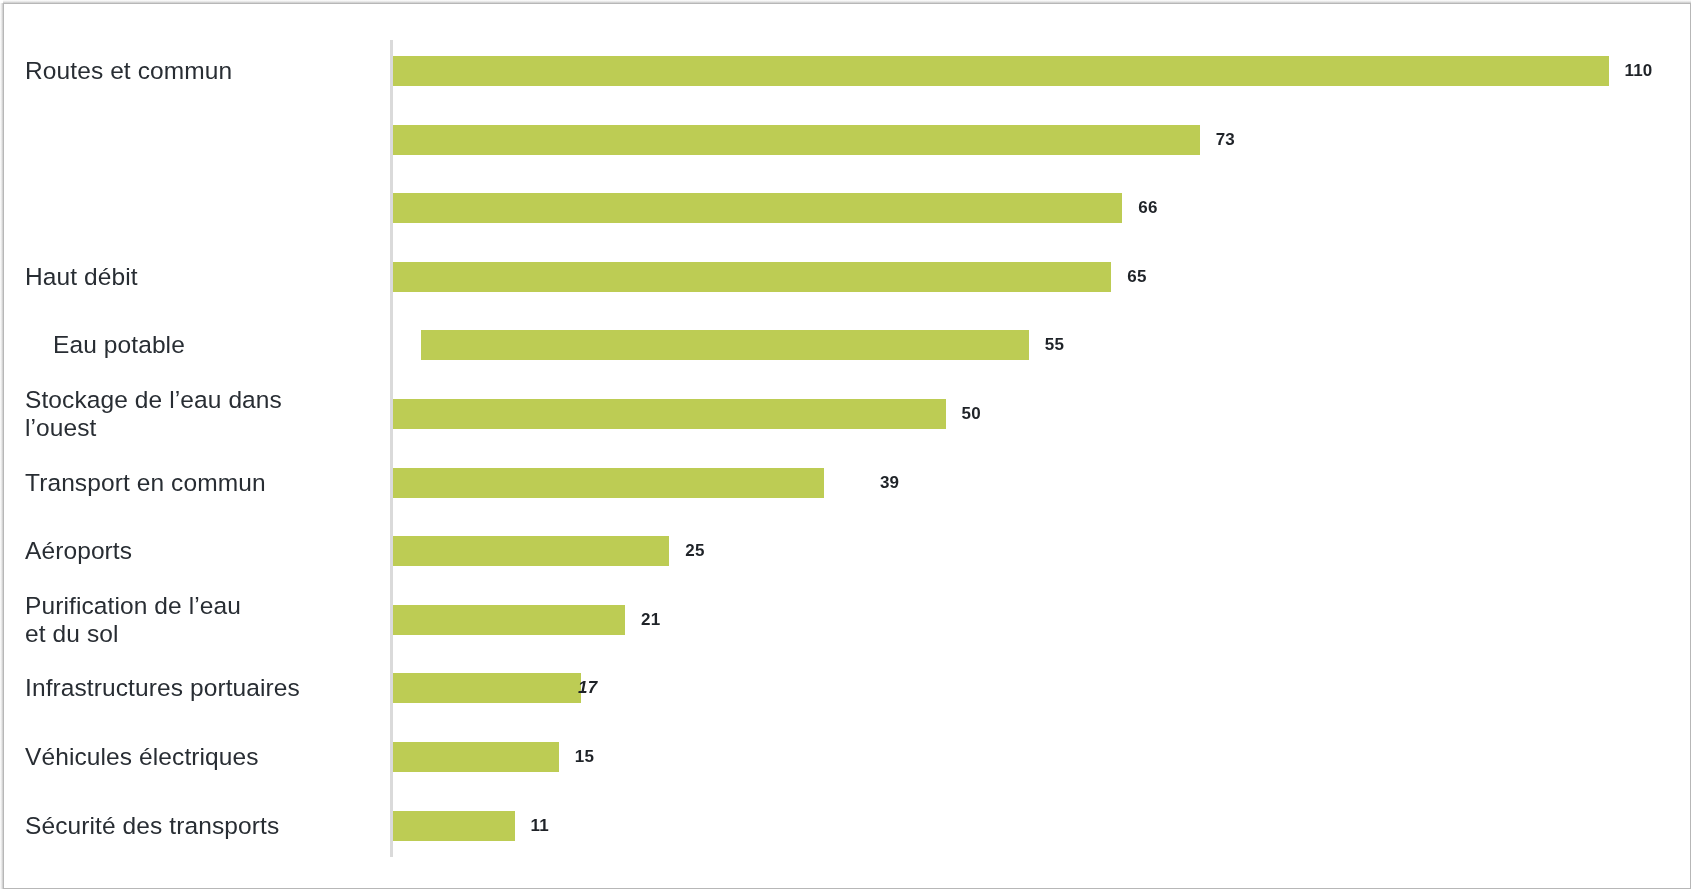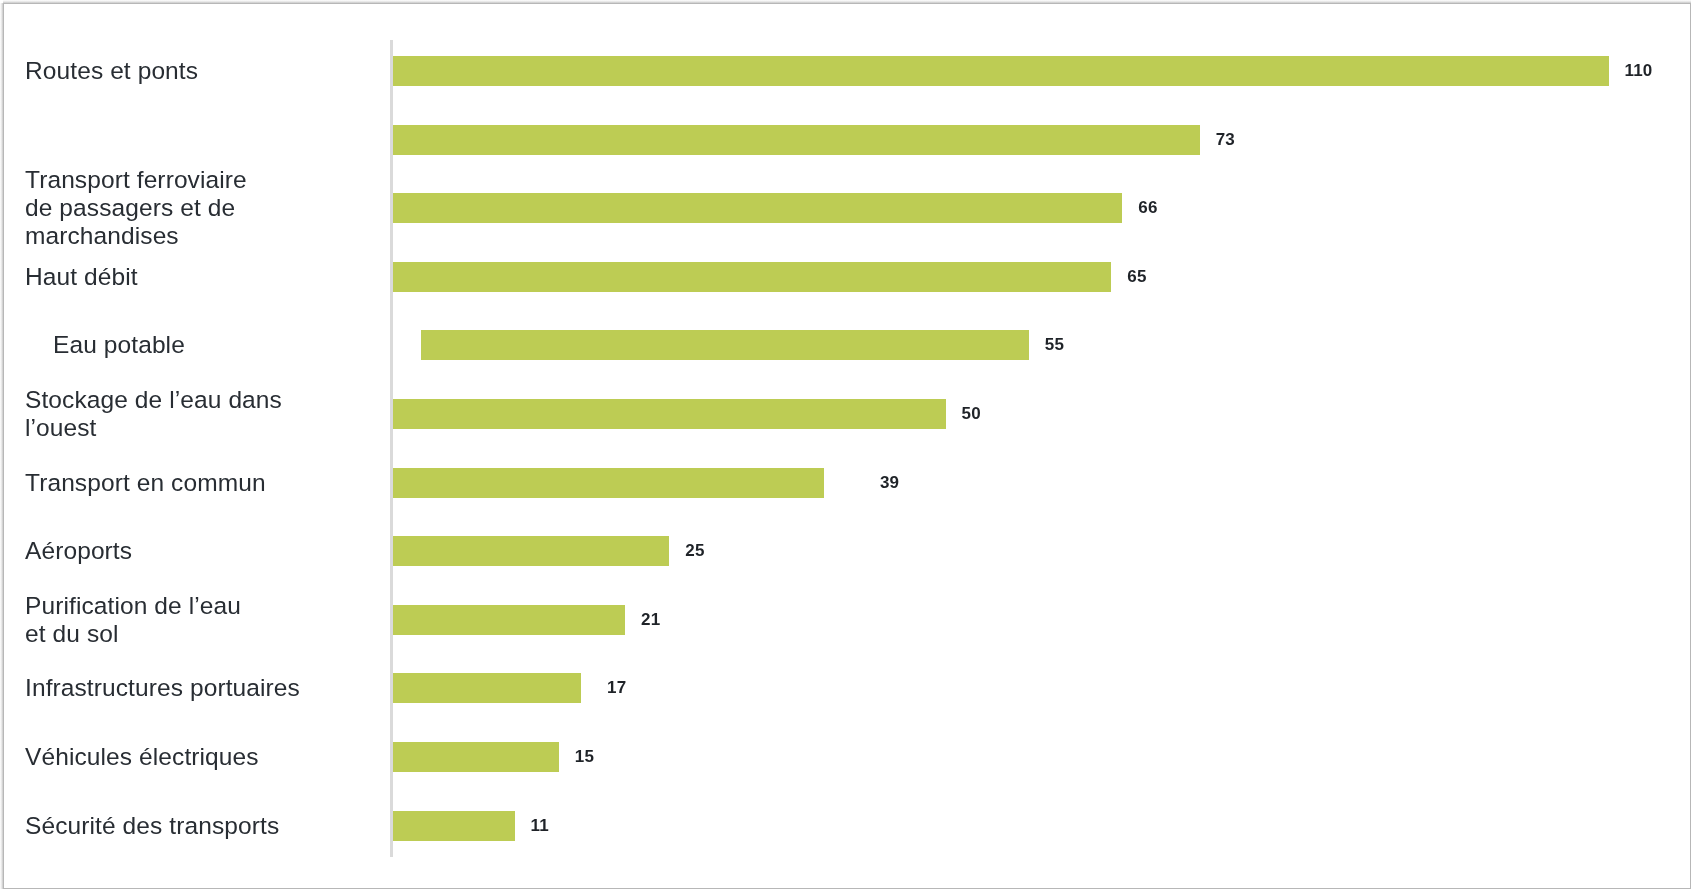--- a/index.html
+++ b/index.html
@@ -114,32 +114,29 @@
 
 <div id="figure">
   <div class="frame-shadow-top"></div>
   <div class="frame-shadow-left"></div>
   <div class="frame"></div>
 
   <div class="plot">
     <div class="axis-spine"></div>
     <div id="rows">
         <div class="row" style="top: 56px;">
-          <div class="cat-label">Routes et ponts</div>
+          <div class="cat-label">Routes et commun</div>
           <div class="bar" style="width: 1215.5px; height: 30px; background: rgb(189, 204, 84);"></div>
           <div class="bar-value" style="left: 1624.5px;">110</div>
         </div>
         <div class="row" style="top: 124.6px;">
           <div class="bar" style="width: 806.65px; height: 30px; background: rgb(189, 204, 84);"></div>
           <div class="bar-value" style="left: 1215.65px;">73</div>
         </div>
         <div class="row" style="top: 193.2px;">
-          <div class="cat-label">Transport ferroviaire
-de passagers et de
-marchandises</div>
           <div class="bar" style="width: 729.3px; height: 30px; background: rgb(189, 204, 84);"></div>
           <div class="bar-value" style="left: 1138.3px;">66</div>
         </div>
         <div class="row" style="top: 261.8px;">
           <div class="cat-label">Haut débit</div>
           <div class="bar" style="width: 718.25px; height: 30px; background: rgb(189, 204, 84);"></div>
           <div class="bar-value" style="left: 1127.25px;">65</div>
         </div>
         <div class="row" style="top: 330.4px; margin-left: 28px;">
           <div class="cat-label">Eau potable</div>
@@ -164,21 +161,21 @@
         </div>
         <div class="row" style="top: 604.8px;">
           <div class="cat-label">Purification de l’eau
 et du sol</div>
           <div class="bar" style="width: 232.05px; height: 30px; background: rgb(189, 204, 84);"></div>
           <div class="bar-value" style="left: 641.05px;">21</div>
         </div>
         <div class="row" style="top: 673.4px;">
           <div class="cat-label">Infrastructures portuaires</div>
           <div class="bar" style="width: 187.85px; height: 30px; background: rgb(189, 204, 84);"></div>
-          <div class="bar-value" style="left: 607px;">17</div>
+          <div class="bar-value" style="left: 578px; font-style: italic;">17</div>
         </div>
         <div class="row" style="top: 742px;">
           <div class="cat-label">Véhicules électriques</div>
           <div class="bar" style="width: 165.75px; height: 30px; background: rgb(189, 204, 84);"></div>
           <div class="bar-value" style="left: 574.75px;">15</div>
         </div>
         <div class="row" style="top: 810.6px;">
           <div class="cat-label">Sécurité des transports</div>
           <div class="bar" style="width: 121.55px; height: 30px; background: rgb(189, 204, 84);"></div>
           <div class="bar-value" style="left: 530.55px;">11</div>

